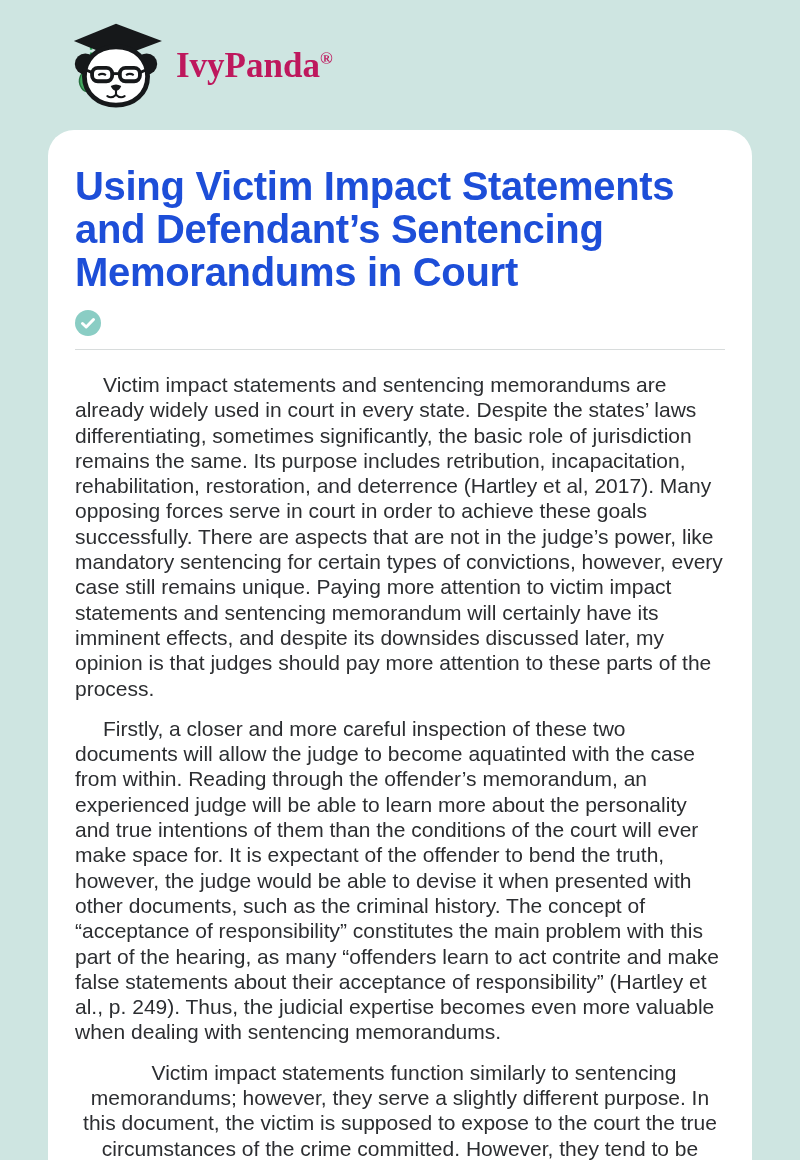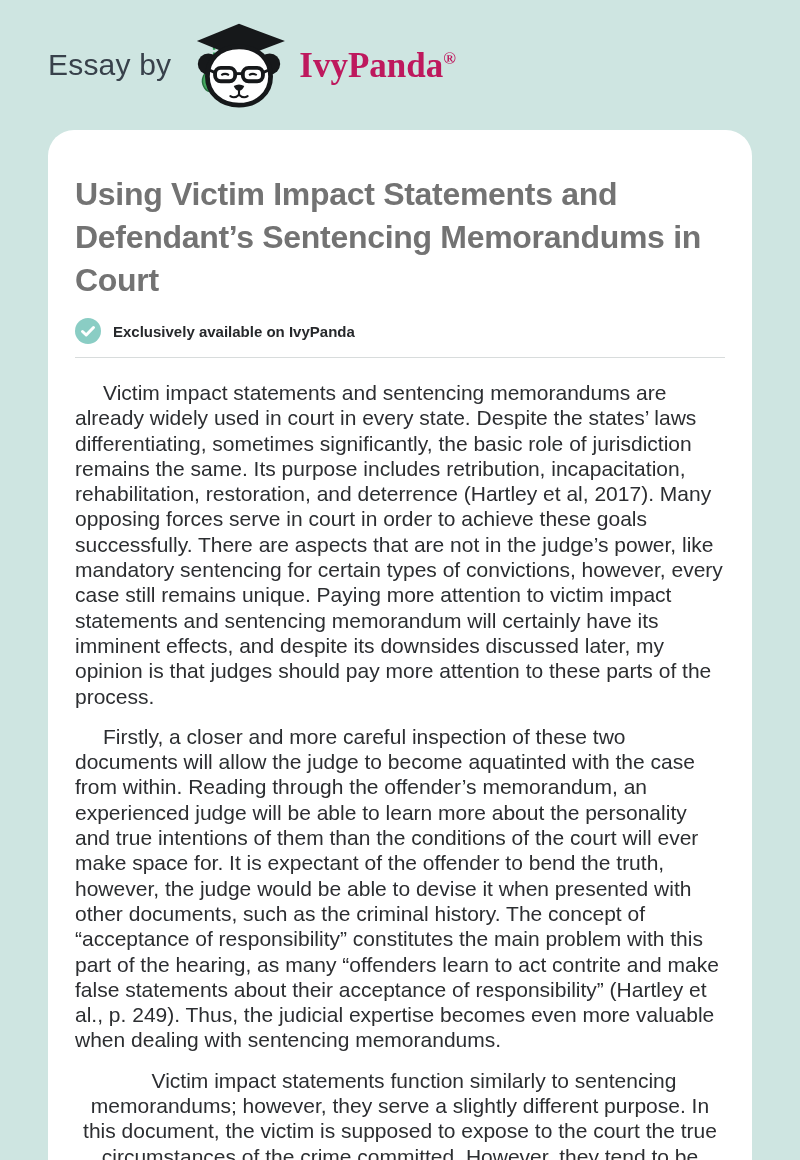--- a/index.html
+++ b/index.html
@@ -37,28 +37,27 @@
     vertical-align: super;
   }
   .card {
     margin: 0 48px;
     background: #ffffff;
     border-radius: 26px;
     padding: 35px 27px 40px 27px;
     min-height: 975px;
   }
   .essay-title {
-    font-size: 32px;
+    font-size: 40px;
     line-height: 43px;
     font-weight: 700;
-    color: #737373;
+    color: #1d4ed8;
     letter-spacing: -0.3px;
     max-width: 640px;
     margin-bottom: 16px;
-    margin-top: 8px;
   }
   .badge {
     display: flex;
     align-items: center;
     gap: 12px;
   }
   .badge-icon { display: flex; }
   .badge-label {
     font-size: 15px;
     font-weight: 700;
@@ -78,21 +77,20 @@
     text-indent: 28px;
     margin-bottom: 15px;
     text-align: left;
   }
   .content p:last-child { margin-bottom: 4px; text-align: center; }
 </style>
 </head>
 <body>
 
 <header class="header">
-  <span class="header-prefix">Essay by</span>
   <span class="logo">
     <svg width="100" height="90" viewBox="0 0 104 94" aria-hidden="true">
 
       <path d="M26 22 L26 52" stroke="#2f9e57" stroke-width="2.5" stroke-dasharray="3 3" fill="none"></path>
 
       <path d="M26 50 C15 52 11 63 16 71 C19.5 76.5 28 77 30.5 70 C35.5 60.5 33.5 53 26 50 Z" fill="#44a85f" stroke="#27703f" stroke-width="1.5"></path>
       <path d="M25 55 L24 70" stroke="#27703f" stroke-width="1.2" fill="none"></path>
 
       <path d="M52 4 L100 22 L52 40 L8 22 Z" fill="#16181a"></path>
       <path d="M33 31 L33 43 Q52 53 71 43 L71 31 Q52 42 33 31 Z" fill="#16181a"></path>
@@ -120,21 +118,20 @@
 <main class="card">
   <h1 class="essay-title">Using Victim Impact Statements and Defendant’s Sentencing Memorandums in Court</h1>
 
   <div class="badge">
     <span class="badge-icon">
       <svg width="26" height="26" viewBox="0 0 26 26" aria-hidden="true">
         <circle cx="13" cy="13" r="13" fill="#8acdc4"></circle>
         <path d="M7.5 13.5 L11.2 17 L18.5 9.5" stroke="#ffffff" stroke-width="3" fill="none" stroke-linecap="round" stroke-linejoin="round"></path>
       </svg>
     </span>
-    <span class="badge-label">Exclusively available on IvyPanda</span>
   </div>
 
   <hr class="divider">
 
   <section class="content">
     <p>Victim impact statements and sentencing memorandums are already widely used in court in every state. Despite the states’ laws differentiating, sometimes significantly, the basic role of jurisdiction remains the same. Its purpose includes retribution, incapacitation, rehabilitation, restoration, and deterrence (Hartley et al, 2017). Many opposing forces serve in court in order to achieve these goals successfully. There are aspects that are not in the judge’s power, like mandatory sentencing for certain types of convictions, however, every case still remains unique. Paying more attention to victim impact statements and sentencing memorandum will certainly have its imminent effects, and despite its downsides discussed later, my opinion is that judges should pay more attention to these parts of the process.</p>
     <p>Firstly, a closer and more careful inspection of these two documents will allow the judge to become aquatinted with the case from within. Reading through the offender’s memorandum, an experienced judge will be able to learn more about the personality and true intentions of them than the conditions of the court will ever make space for. It is expectant of the offender to bend the truth, however, the judge would be able to devise it when presented with other documents, such as the criminal history. The concept of “acceptance of responsibility” constitutes the main problem with this part of the hearing, as many “offenders learn to act contrite and make false statements about their acceptance of responsibility” (Hartley et al., p. 249). Thus, the judicial expertise becomes even more valuable when dealing with sentencing memorandums.</p>
     <p>Victim impact statements function similarly to sentencing memorandums; however, they serve a slightly different purpose. In this document, the victim is supposed to expose to the court the true circumstances of the crime committed. However, they tend to be emotional, as they are written by a person who was affected directly. Therefore, both of these parts of a hearing can, in fact, mislead the court, however, they also “personify” crime in a sense that they give the judge better idea of the main actors of the felony. In that role, they may be greatly beneficial in passing a fair judgement –</p>
   </section>
 </main>

